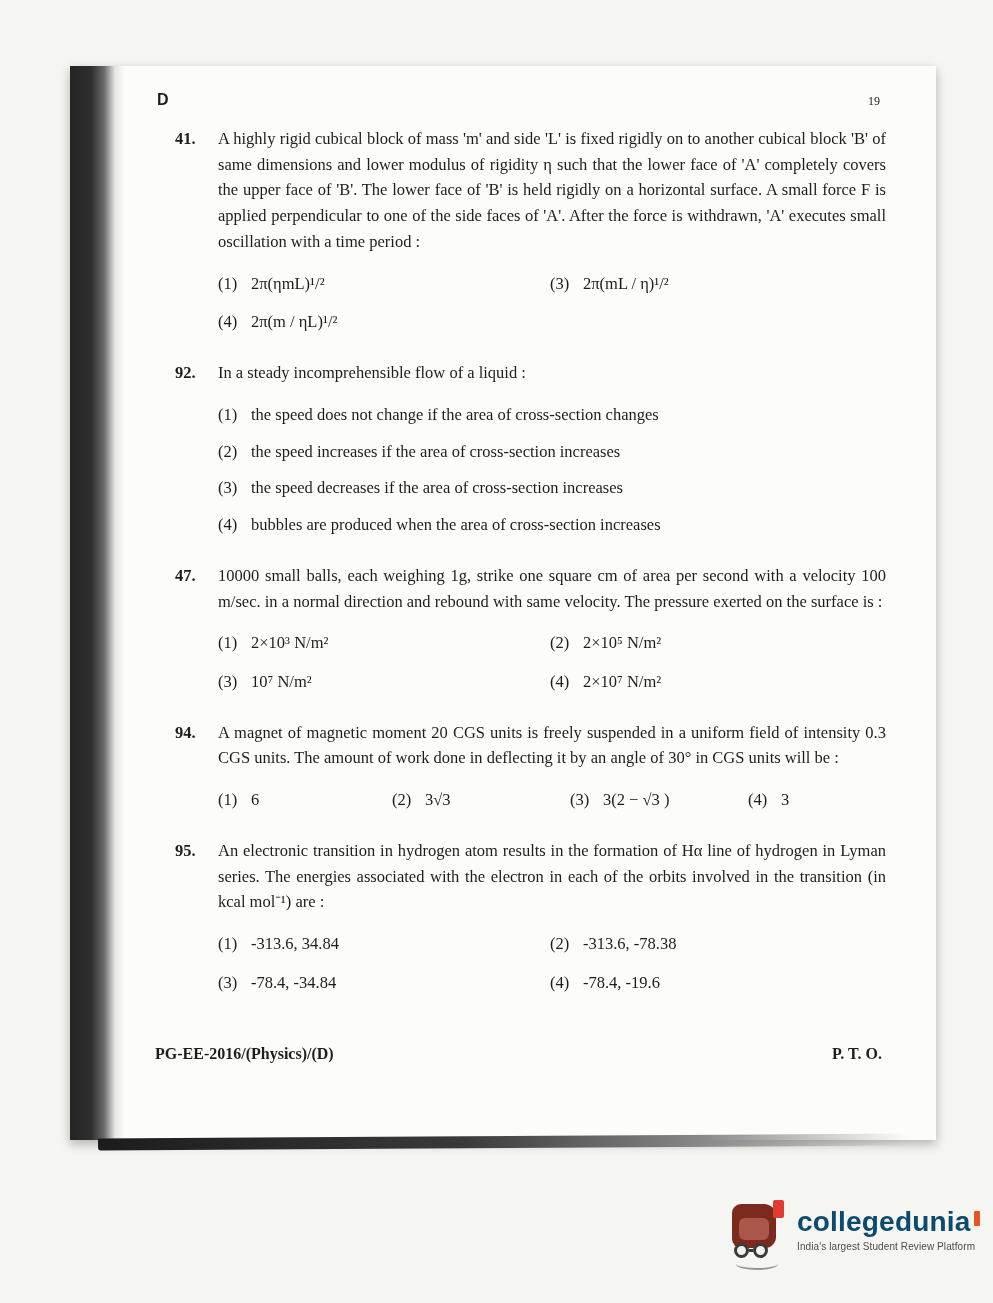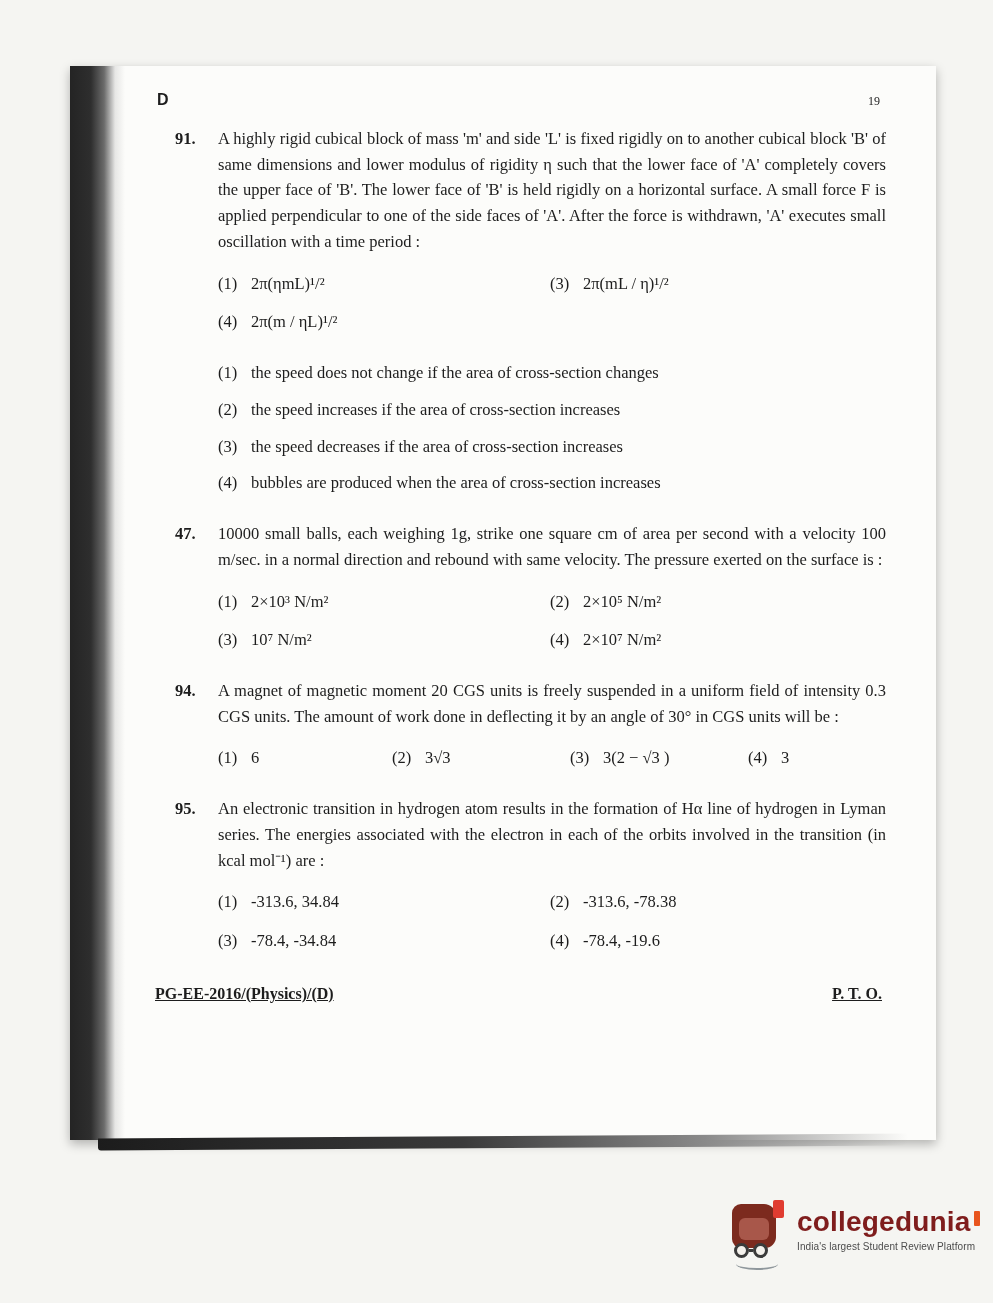--- a/index.html
+++ b/index.html
@@ -53,22 +53,22 @@
 
   .opts { margin-left:43px; margin-top:16px;gap:20px; }
   .opts-grid-2 { display:grid; grid-template-columns:312px auto; row-gap:13px; }
   .opts-stack { display:grid; grid-template-columns:1fr; row-gap:11px; }
   .opts-inline-4 { display:grid; grid-template-columns:154px 158px 158px auto; }
   .opt { white-space:nowrap; }
   .opt-label { display:inline-block; min-width:33px; }
 
   .page-footer {
     display:flex; justify-content:space-between; align-items:baseline;
-    margin:28px 4px 0 -20px;
-    font-weight:bold; font-size:16px;text-decoration:underline;
+    margin:46px 4px 0 -20px;
+    font-weight:bold; font-size:16px;
   }
 
   
   .logo {
     position:absolute; left:732px; top:1200px;
     display:flex; align-items:flex-start; gap:11px;
     font-family:"Liberation Sans", sans-serif;
   }
   .mascot { position:relative; width:54px; height:60px; }
   .mascot-head {
@@ -87,58 +87,62 @@
   .lens {
     width:15px; height:15px; background:#f4f1ec; border:3px solid #3b3b3b; border-radius:50%;
   }
   .bridge { width:4px; height:3px; background:#3b3b3b; }
   .mascot-swoosh {
     position:absolute; left:4px; bottom:-10px; width:42px; height:12px;
     border-bottom:2.5px solid #8f979c; border-radius:50%;
   }
   .brand-block { padding-top:8px; }
   .brand-line { display:flex; align-items:flex-start; }
-  .brand-text { font-weight:bold; font-size:28px; line-height:1; color:#7f1d1d; letter-spacing:0.2px; }
+  .brand-text { font-weight:bold; font-size:28px; line-height:1; color:#0c4a6e; letter-spacing:0.2px; }
   .brand-accent { width:6px; height:15px; background:#e8551e; margin-left:3px; margin-top:3px; border-radius:1px; }
   .tagline { font-size:10px; color:#4c4c4c; margin-top:5px; letter-spacing:0.1px; }
 </style>
 </head>
 <body>
 
 <div class="canvas">
 
   <div class="paper">
     <div class="binding-shadow"></div>
 
     <div class="content">
 
       <div class="page-header">
         <span class="version-letter">D</span>
         <span class="page-number">19</span>
       </div>
 
       <section class="question first">
         <div class="q-row">
-          <span class="q-num">91.</span>
+          <span class="q-num">41.</span>
           <div class="q-text">A highly rigid cubical block of mass 'm' and side 'L' is fixed rigidly on to another cubical block 'B' of same dimensions and lower modulus of rigidity η such that the lower face of 'A' completely covers the upper face of 'B'. The lower face of 'B' is held rigidly on a horizontal surface. A small force F is applied perpendicular to one of the side faces of 'A'. After the force is withdrawn, 'A' executes small oscillation with a time period :</div>
         </div>
         <div class="opts opts-grid-2">
           <div class="opt">
             <span class="opt-label">(1)</span><span class="opt-text">2π(ηmL)¹/²</span>
           </div>
           <div class="opt">
             <span class="opt-label">(3)</span><span class="opt-text">2π(mL / η)¹/²</span>
           </div>
           <div class="opt">
             <span class="opt-label">(4)</span><span class="opt-text">2π(m / ηL)¹/²</span>
           </div>
         </div>
       </section>
 
       <section class="question">
+        <div class="q-row">
+          <span class="q-num">92.</span>
+          <div class="q-text">In a steady incomprehensible flow of a liquid :</div>
+        </div>
         <div class="opts opts-stack">
           <div class="opt">
             <span class="opt-label">(1)</span><span class="opt-text">the speed does not change if the area of cross-section changes</span>
           </div>
           <div class="opt">
             <span class="opt-label">(2)</span><span class="opt-text">the speed increases if the area of cross-section increases</span>
           </div>
           <div class="opt">
             <span class="opt-label">(3)</span><span class="opt-text">the speed decreases if the area of cross-section increases</span>
           </div>

